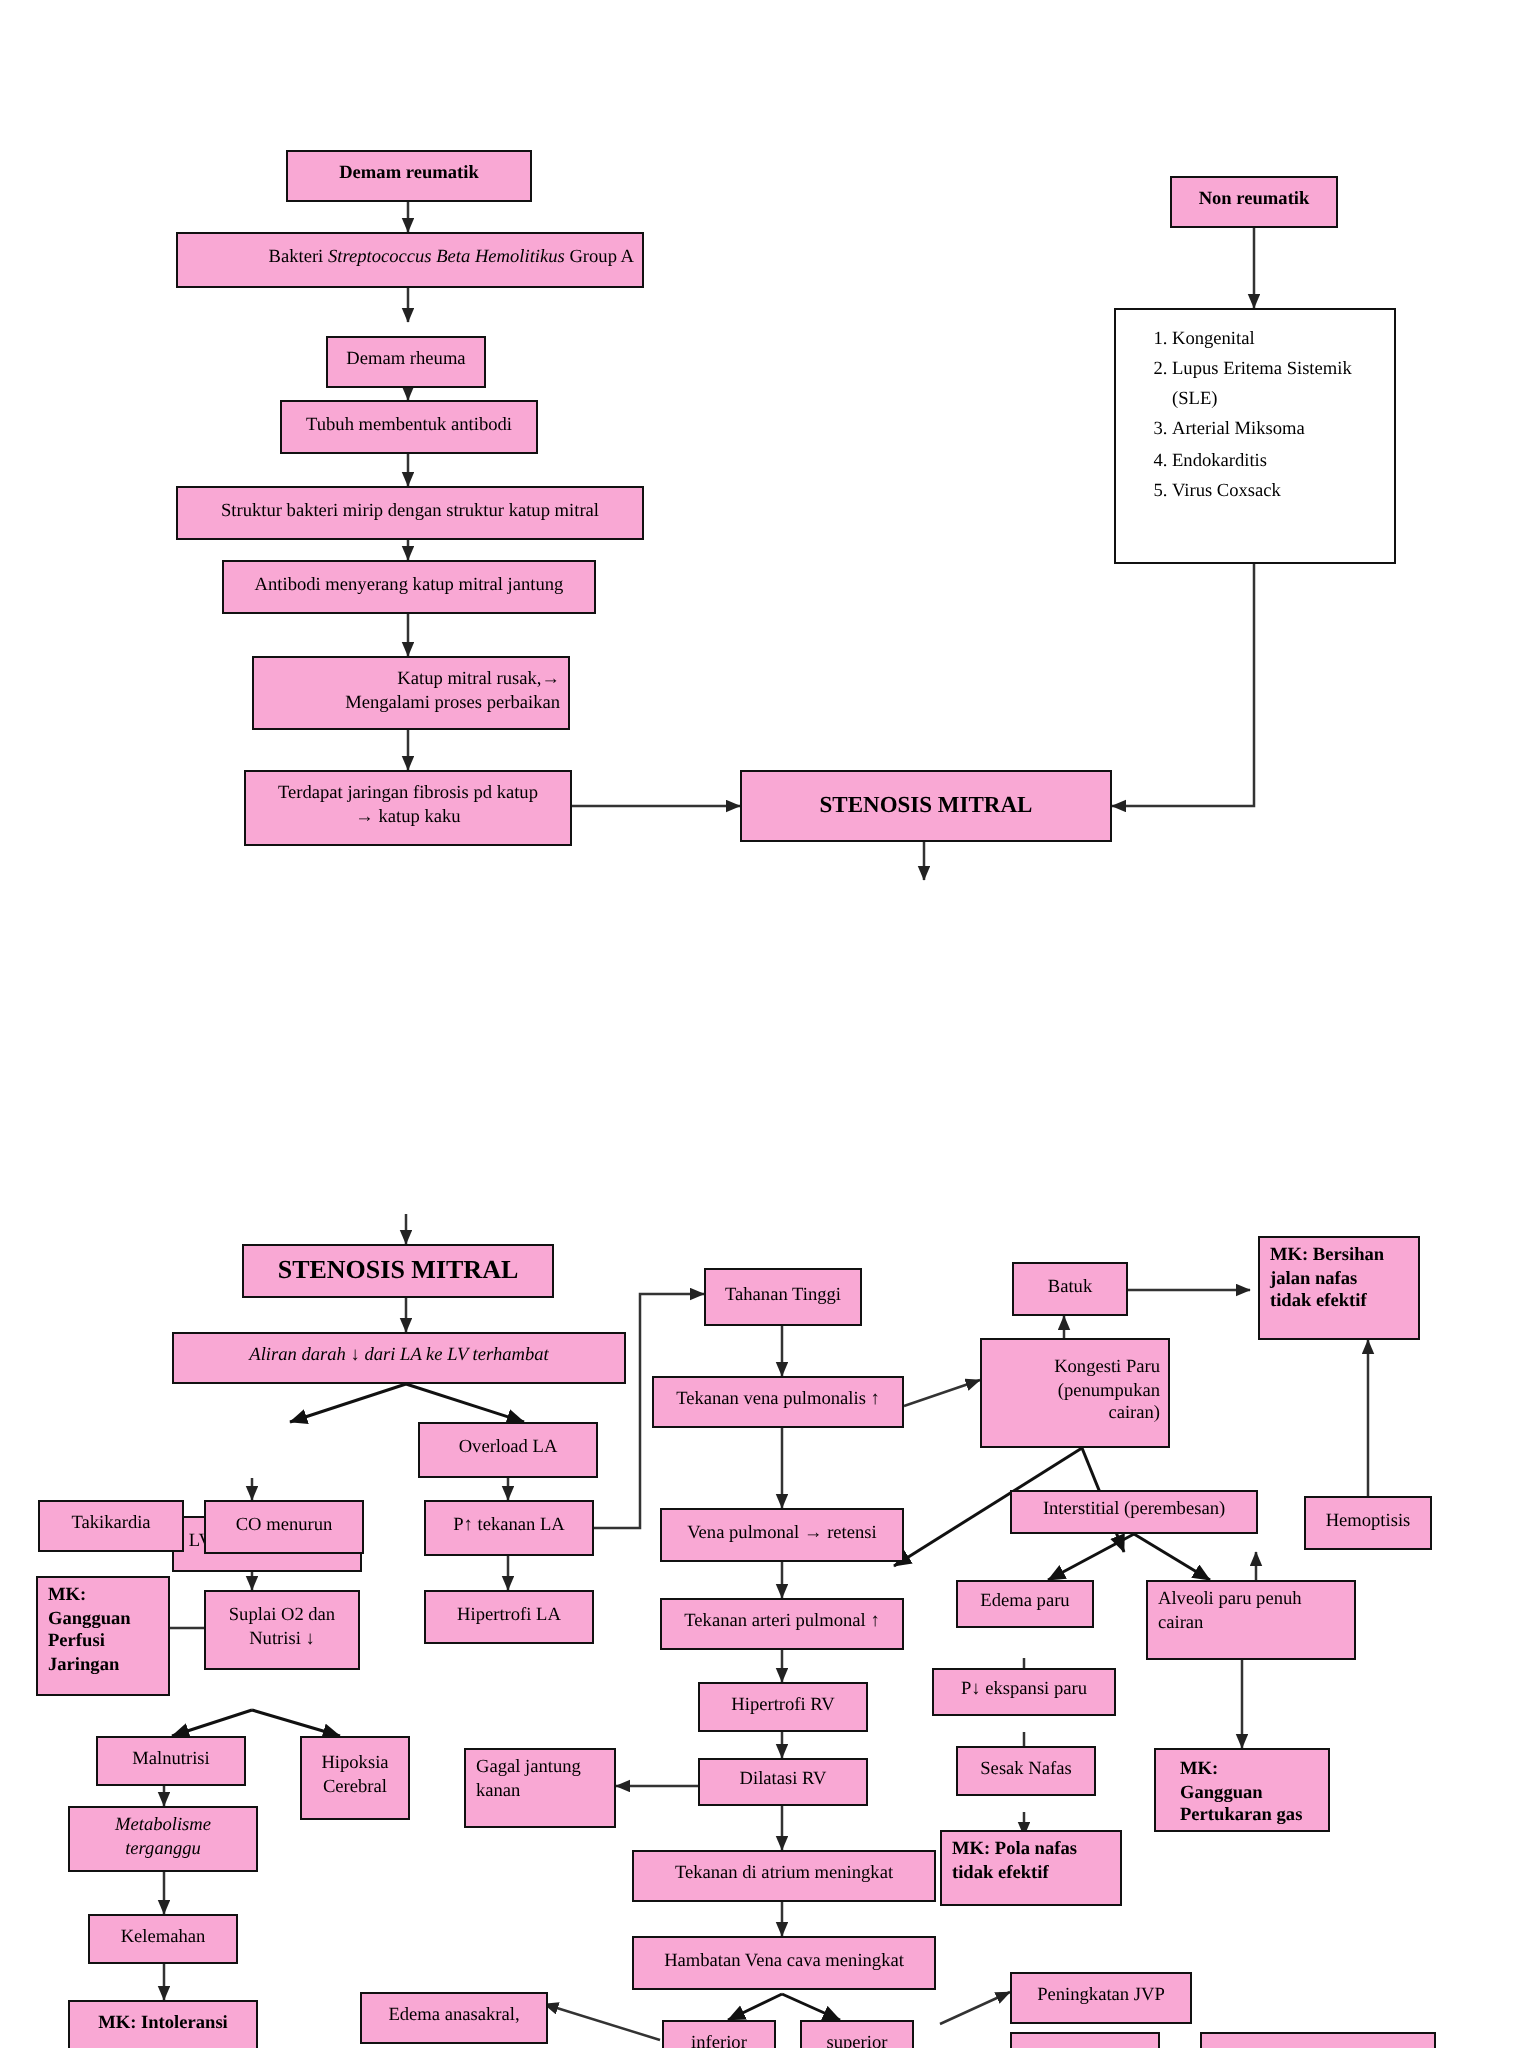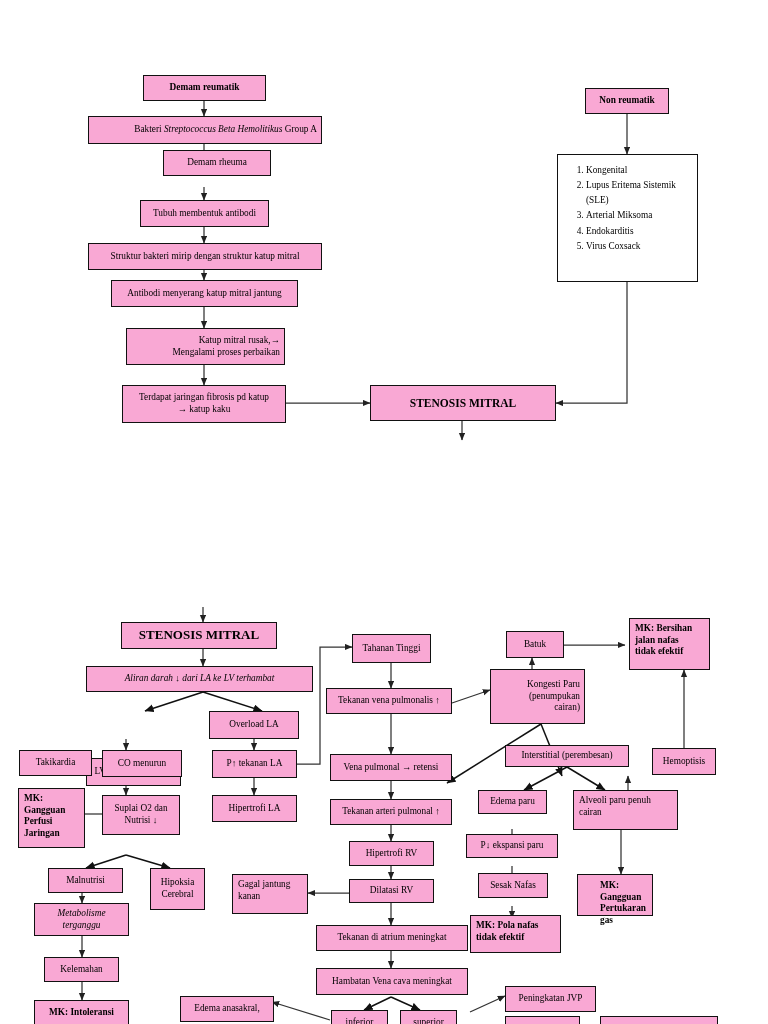--- a/index.html
+++ b/index.html
@@ -131,21 +131,21 @@
   </svg>
 
   <div class="node bold" style="left:143px;top:75px;width:123px;height:26px;">
     <span>Demam reumatik</span>
   </div>
 
   <div class="node ital" style="left:88px;top:116px;width:234px;height:28px;text-align:right;">
     <span><span style="display:inline">Bakteri </span><em>Streptococcus Beta Hemolitikus</em><span style="display:inline"> Group A</span></span>
   </div>
 
-  <div class="node" style="left:163px;top:150px;width:108px;height:26px;">
+  <div class="node" style="left:163px;top:168px;width:80px;height:26px;">
     <span>Demam rheuma</span>
   </div>
 
   <div class="node" style="left:140px;top:200px;width:129px;height:27px;">
     <span>Tubuh membentuk antibodi</span>
   </div>
 
   <div class="node" style="left:88px;top:243px;width:234px;height:27px;">
     <span>Struktur bakteri mirip dengan struktur katup mitral</span>
   </div>
@@ -358,21 +358,21 @@
       <span>MK: Bersihan</span>
       <span>jalan nafas</span>
       <span>tidak efektif</span>
     </span>
   </div>
 
   <div class="node" style="left:652px;top:748px;width:64px;height:27px;">
     <span>Hemoptisis</span>
   </div>
 
-  <div class="node bold left lead" style="left:577px;top:874px;width:76px;height:42px;padding:5px 22px;">
+  <div class="node bold left lead" style="left:577px;top:874px;width:88px;height:42px;padding:5px 12px;">
     <span>
       <span>MK: Gangguan</span>
       <span>Pertukaran gas</span>
     </span>
   </div>
 
   <div class="node" style="left:505px;top:986px;width:91px;height:26px;">
     <span>Peningkatan JVP</span>
   </div>
 

